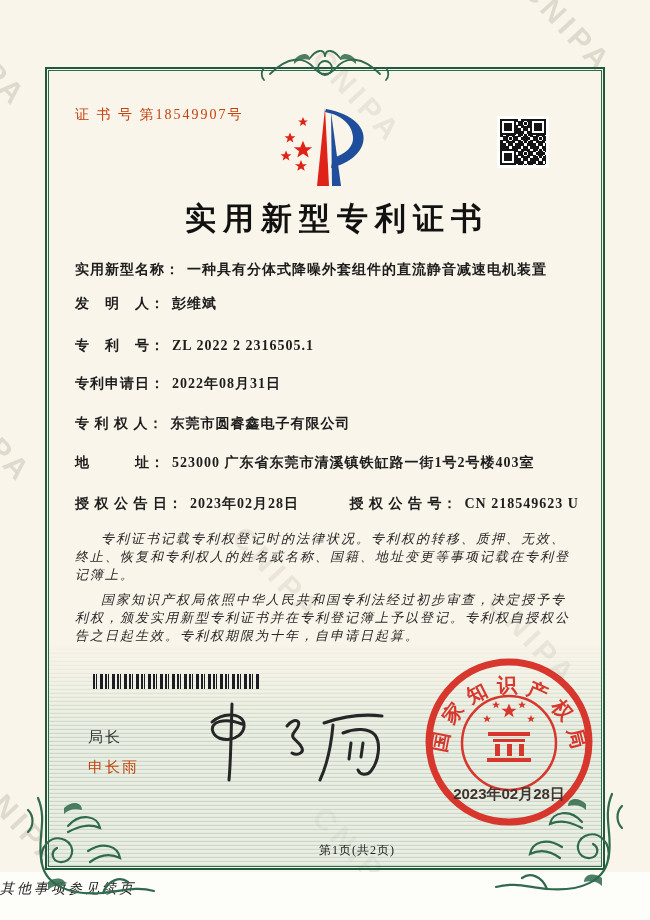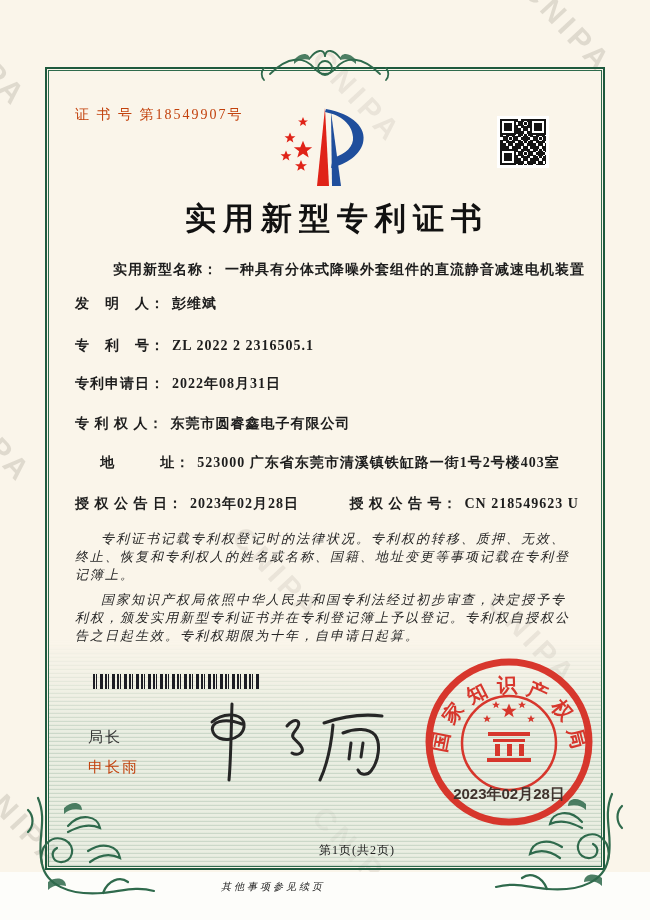--- a/index.html
+++ b/index.html
@@ -33,38 +33,38 @@
         background-size:6px 6px,10px 10px;background-position:0 0,3px 2px;}
   .qf{position:absolute;width:12px;height:12px;border:2px solid #141414;background:#fff;}
   .qf::after{content:"";position:absolute;inset:2px;background:#141414;}
   .qf.tl{left:3px;top:3px;} .qf.tr{right:3px;top:3px;} .qf.bl{left:3px;bottom:3px;}
   .title{position:absolute;left:12px;top:198px;width:650px;text-align:center;z-index:4;
          font-size:31px;font-weight:bold;letter-spacing:7px;color:#111;}
   
   .field{position:absolute;left:75px;width:510px;font-size:14px;font-weight:600;
          letter-spacing:1px;z-index:4;white-space:nowrap;}
   .field .val{margin-left:7px;}
-  .f0{top:261px;text-align:right;} .f1{top:295px;} .f2{top:337px;} .f3{top:375px;font-family:Liberation Serif, serif;} .f4{top:415px;} .f5{top:454px;text-align:center;}
+  .f0{top:261px;} .f1{top:295px;} .f2{top:337px;} .f3{top:375px;font-family:Liberation Serif, serif;} .f4{top:415px;} .f5{top:454px;}
   .f6{top:495px;} .f6 .pair2{margin-left:46px;}
   
   .paras{position:absolute;left:75px;top:530px;width:502px;z-index:4;
          font-size:13px;font-style:italic;line-height:18px;letter-spacing:2px;color:#262626;}
   .paras p{margin:0 0 7px 0;text-indent:2em;}
   .barcode{position:absolute;left:93px;top:674px;width:168px;height:15px;z-index:4;
          background:repeating-linear-gradient(90deg,#1c1c24 0 2px,transparent 2px 3px,#1c1c24 3px 4px,transparent 4px 7px,#1c1c24 7px 10px,transparent 10px 12px);}
   .dir-label{position:absolute;left:88px;top:728px;font-family:"Liberation Sans",sans-serif;
          font-size:15px;color:#333;z-index:4;letter-spacing:2px;}
   .dir-name{position:absolute;left:88px;top:758px;font-family:"Liberation Sans",sans-serif;
          font-size:15px;color:#c2410c;z-index:4;letter-spacing:2px;}
   .sig{position:absolute;left:192px;top:698px;width:205px;height:88px;z-index:5;}
   .seal{position:absolute;left:421px;top:653px;width:178px;height:178px;z-index:5;opacity:0.92;}
   .page-no{position:absolute;left:0;top:842px;width:650px;text-align:center;
          font-size:12px;letter-spacing:1px;z-index:4;color:#222;margin-left:32px;}
-  .cont-note{position:absolute;left:0;top:880px;width:546px;text-align:center;z-index:4;
-         font-size:10px;font-style:italic;letter-spacing:3px;color:#222;}
+  .cont-note{position:absolute;left:0;top:880px;width:546px;text-align:left;z-index:4;
+         font-size:14px;font-style:italic;letter-spacing:3px;color:#222;}
   .flourish{position:absolute;z-index:6;}
   .fl-bl{left:8px;top:796px;width:150px;height:115px;}
   .fl-br{left:492px;top:792px;width:150px;height:115px;transform:scaleX(-1);}
   .ornament{position:absolute;left:260px;top:44px;width:130px;height:42px;z-index:6;}
 </style>
 </head>
 <body>
 
 <div class="wm" style="left:-45px;top:6px;">CNIPA</div>
 <div class="wm faint" style="left:330px;top:42px;">CNIPA</div>

